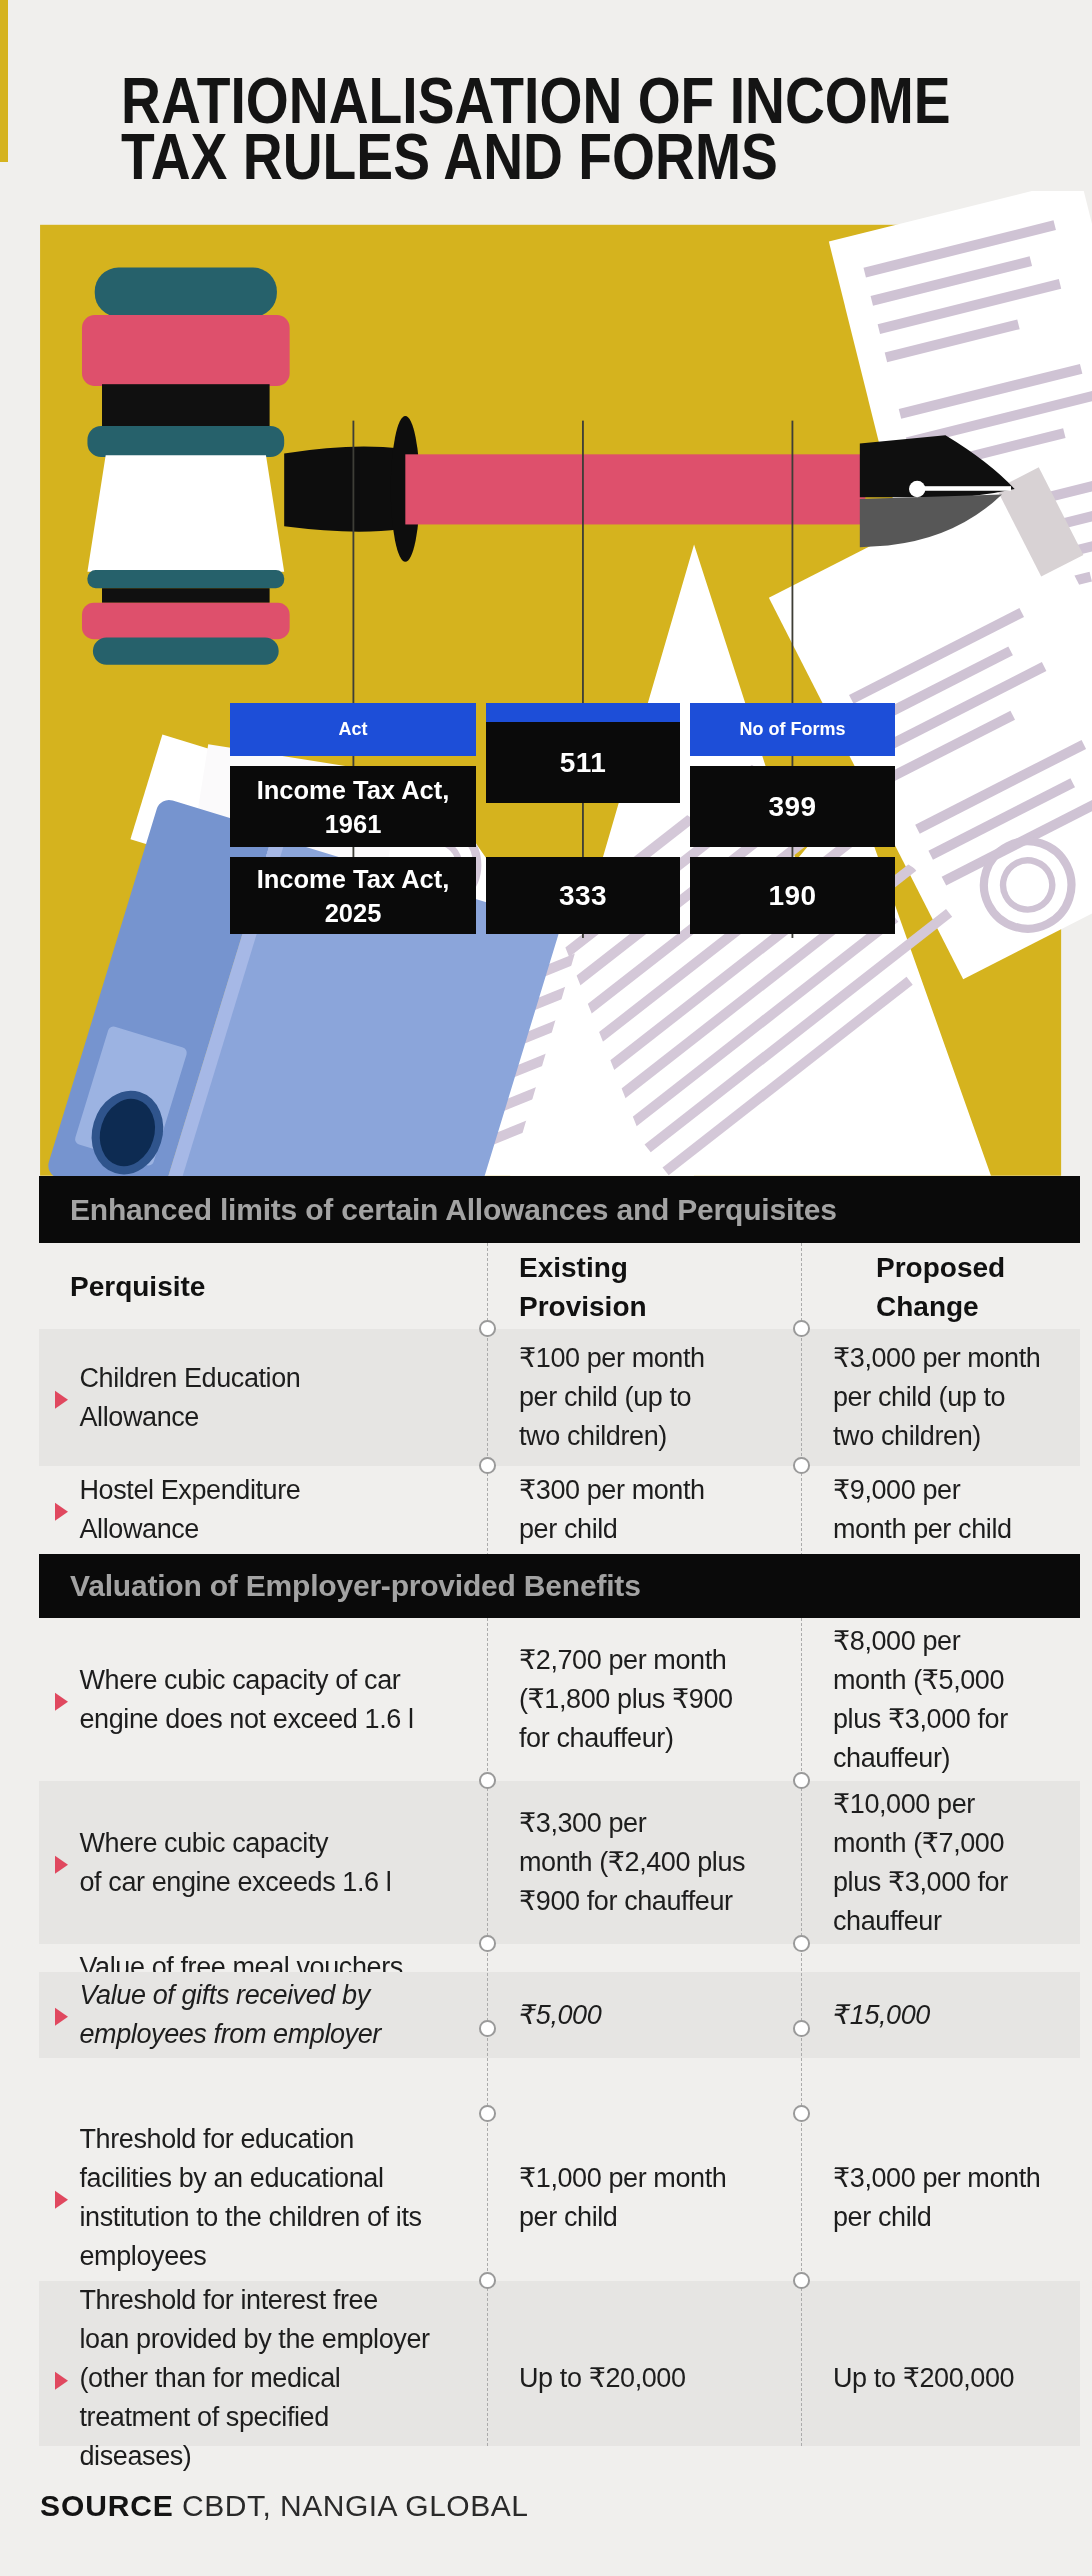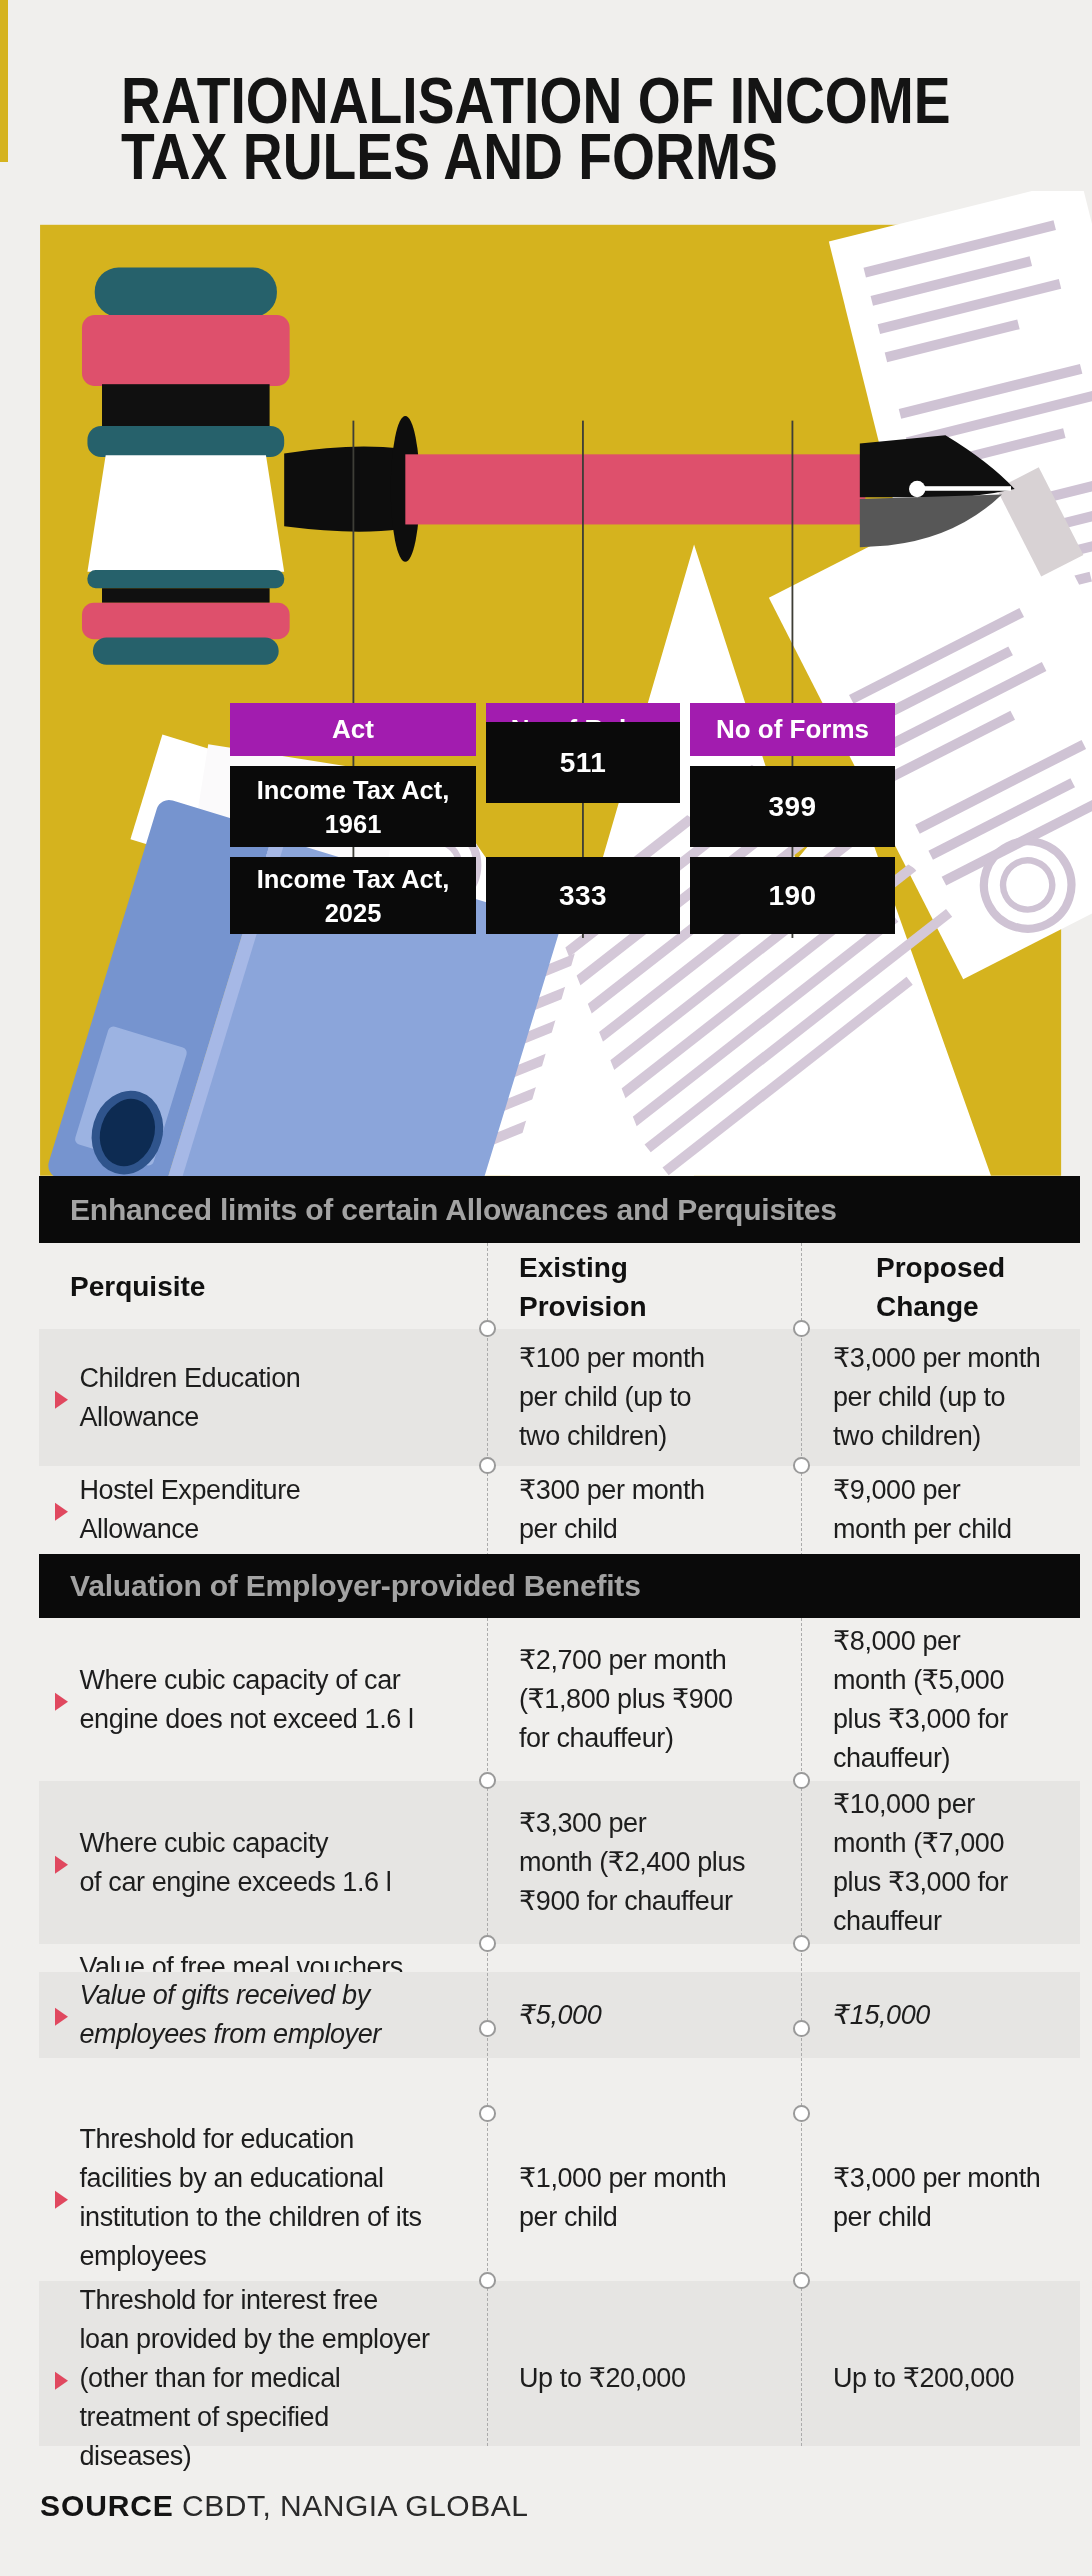--- a/index.html
+++ b/index.html
@@ -7,21 +7,21 @@
         font-family:"Liberation Sans","DejaVu Sans",sans-serif;color:#1f1f1f;}
   .corner-stripe{position:absolute;left:0;top:0;width:8.2px;height:162px;background:#d5b31e;}
   .title{position:absolute;left:121px;top:73px;margin:0;font-size:65px;line-height:56px;
          font-weight:700;color:#141414;letter-spacing:0;transform:scaleX(0.85);transform-origin:0 0;
          z-index:2;white-space:nowrap;}
   .title .tl{display:block;}
   .illus{position:absolute;left:0;top:191px;z-index:0;}
   
   .acell{position:absolute;z-index:2;display:flex;align-items:center;justify-content:center;
          text-align:center;color:#fff;font-weight:700;white-space:pre-line;}
-  .ath{background:#a21caf;font-size:26px;}
+  .ath{background:#1d4ed8;font-size:18px;}
   .ab{background:#0a0a0a;}
   .act-name{font-size:25.5px;line-height:34px;}
   .act-num{font-size:28px;letter-spacing:0.5px;}
   
   .secbar{position:absolute;left:39px;width:1041px;background:#0a0a0a;color:#a3a3a3;z-index:4;
           font-size:30px;font-weight:700;display:flex;align-items:center;padding-left:31px;
           box-sizing:border-box;letter-spacing:-0.2px;}
   .sb1{top:1176px;height:67px;}
   .sb2{top:1554px;height:64px;}
   

